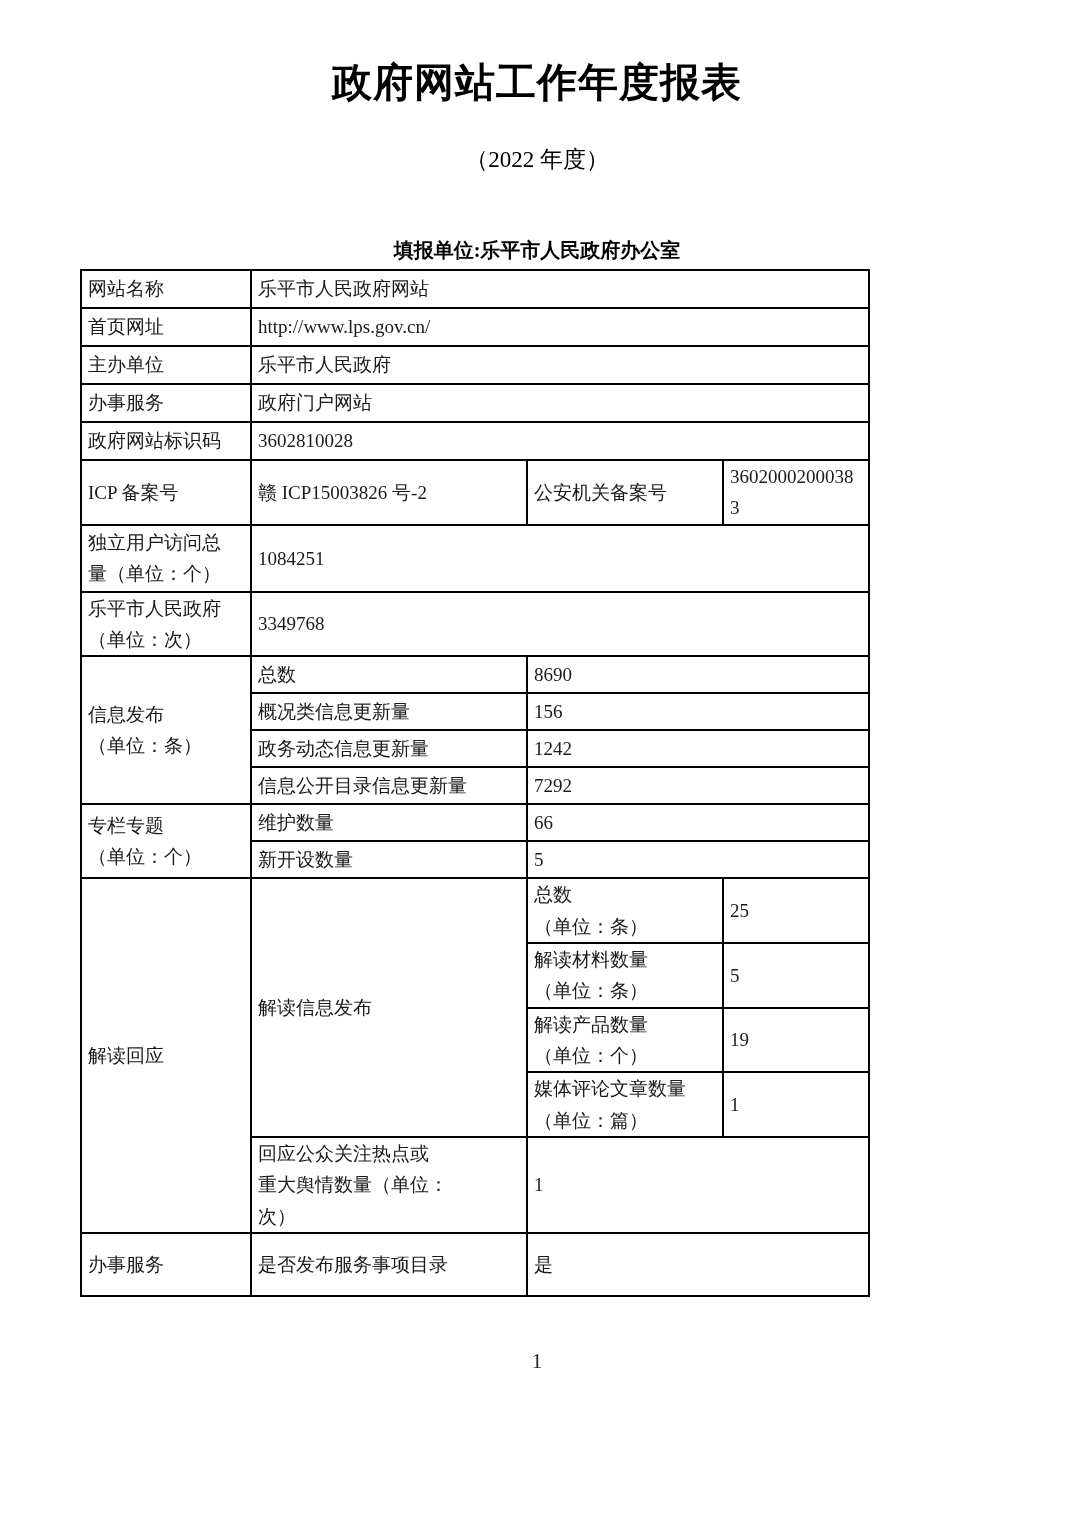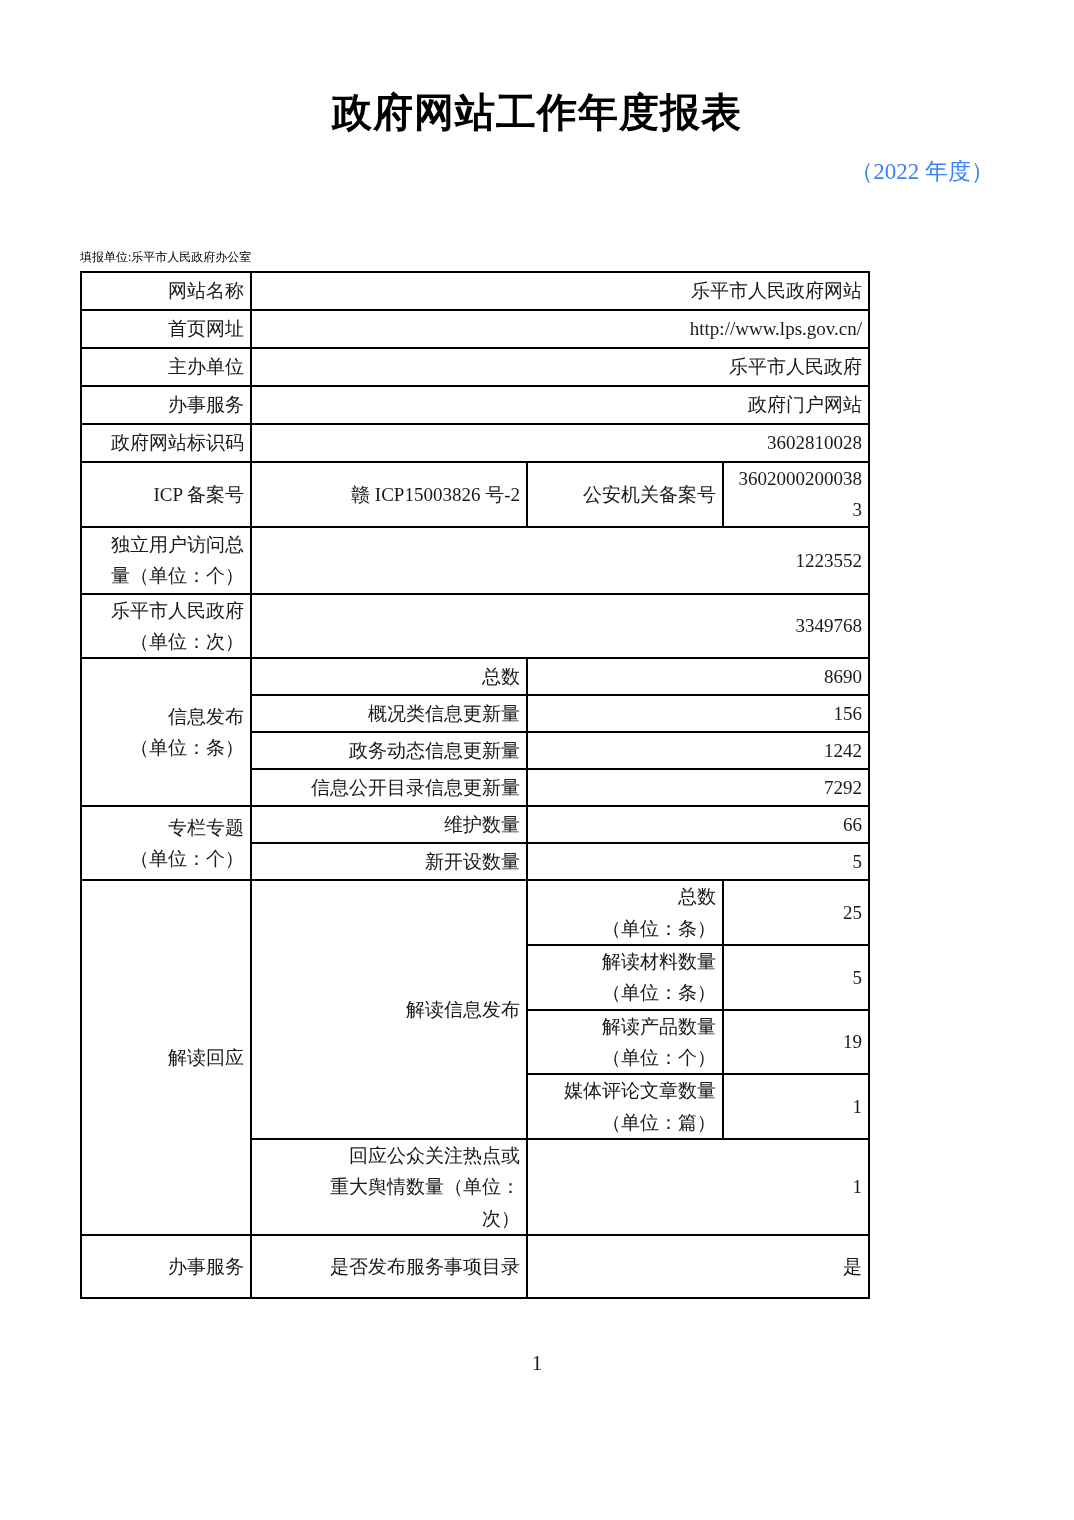--- a/index.html
+++ b/index.html
@@ -10,55 +10,55 @@
   body {
     width: 1074px;
     height: 1520px;
     overflow: hidden;
     color: #1a1a1a;
     font-family: "Liberation Serif", "DejaVu Serif", serif;
   }
   .sheet {
     width: 914px;
     margin: 0 auto;
-    padding-top: 88px;
+    padding-top: 58px;
   }
   .title {
     margin: 0;
     font-family: "Liberation Sans", "DejaVu Sans", sans-serif;
     font-weight: 700;
     font-size: 40px;
     line-height: 1.2;
     text-align: center;
     letter-spacing: 1px;
     color: #000;
   }
   .subtitle {
-    margin-top: 20px;
-    text-align: right;
+    margin-top: 38px;
+    text-align: center;
     font-size: 23px;
-    color: #3b82f6;
+    color: #000000;
   }
   .report-unit {
     margin-top: 62px;
     margin-bottom: 5px;
-    font-size: 12px;
-    font-weight: 400;
+    font-size: 20px;
+    font-weight: 700;
     color: #000;
-    text-align: left;
+    text-align: center;
   }
   table.report {
     width: 788px;
     table-layout: fixed;
     border-collapse: collapse;
   }
   table.report td {
     border: 2px solid #000;
     padding: 0 6px;
-    text-align: right;
+    text-align: left;
     vertical-align: middle;
     font-size: 19px;
     line-height: 1.65;
     color: #1a1a1a;
     white-space: pre-line;
     overflow: hidden;
   }
   
   .h38 { height: 38px; }
   .h62 { height: 62px; }
@@ -130,21 +130,21 @@
       </tr>
       <tr class="h62">
         <td>ICP 备案号</td>
         <td>赣 ICP15003826 号-2</td>
         <td>公安机关备案号</td>
         <td class="wrap-num">36020002000383</td>
       </tr>
       <tr class="h67">
         <td>独立用户访问总
 量（单位：个）</td>
-        <td colspan="3">1223552</td>
+        <td colspan="3">1084251</td>
       </tr>
       <tr class="h63">
         <td>乐平市人民政府
 （单位：次）</td>
         <td colspan="3">3349768</td>
       </tr>
 
       <tr class="h37">
         <td class="span-label" rowspan="4">信息发布
 （单位：条）</td>

